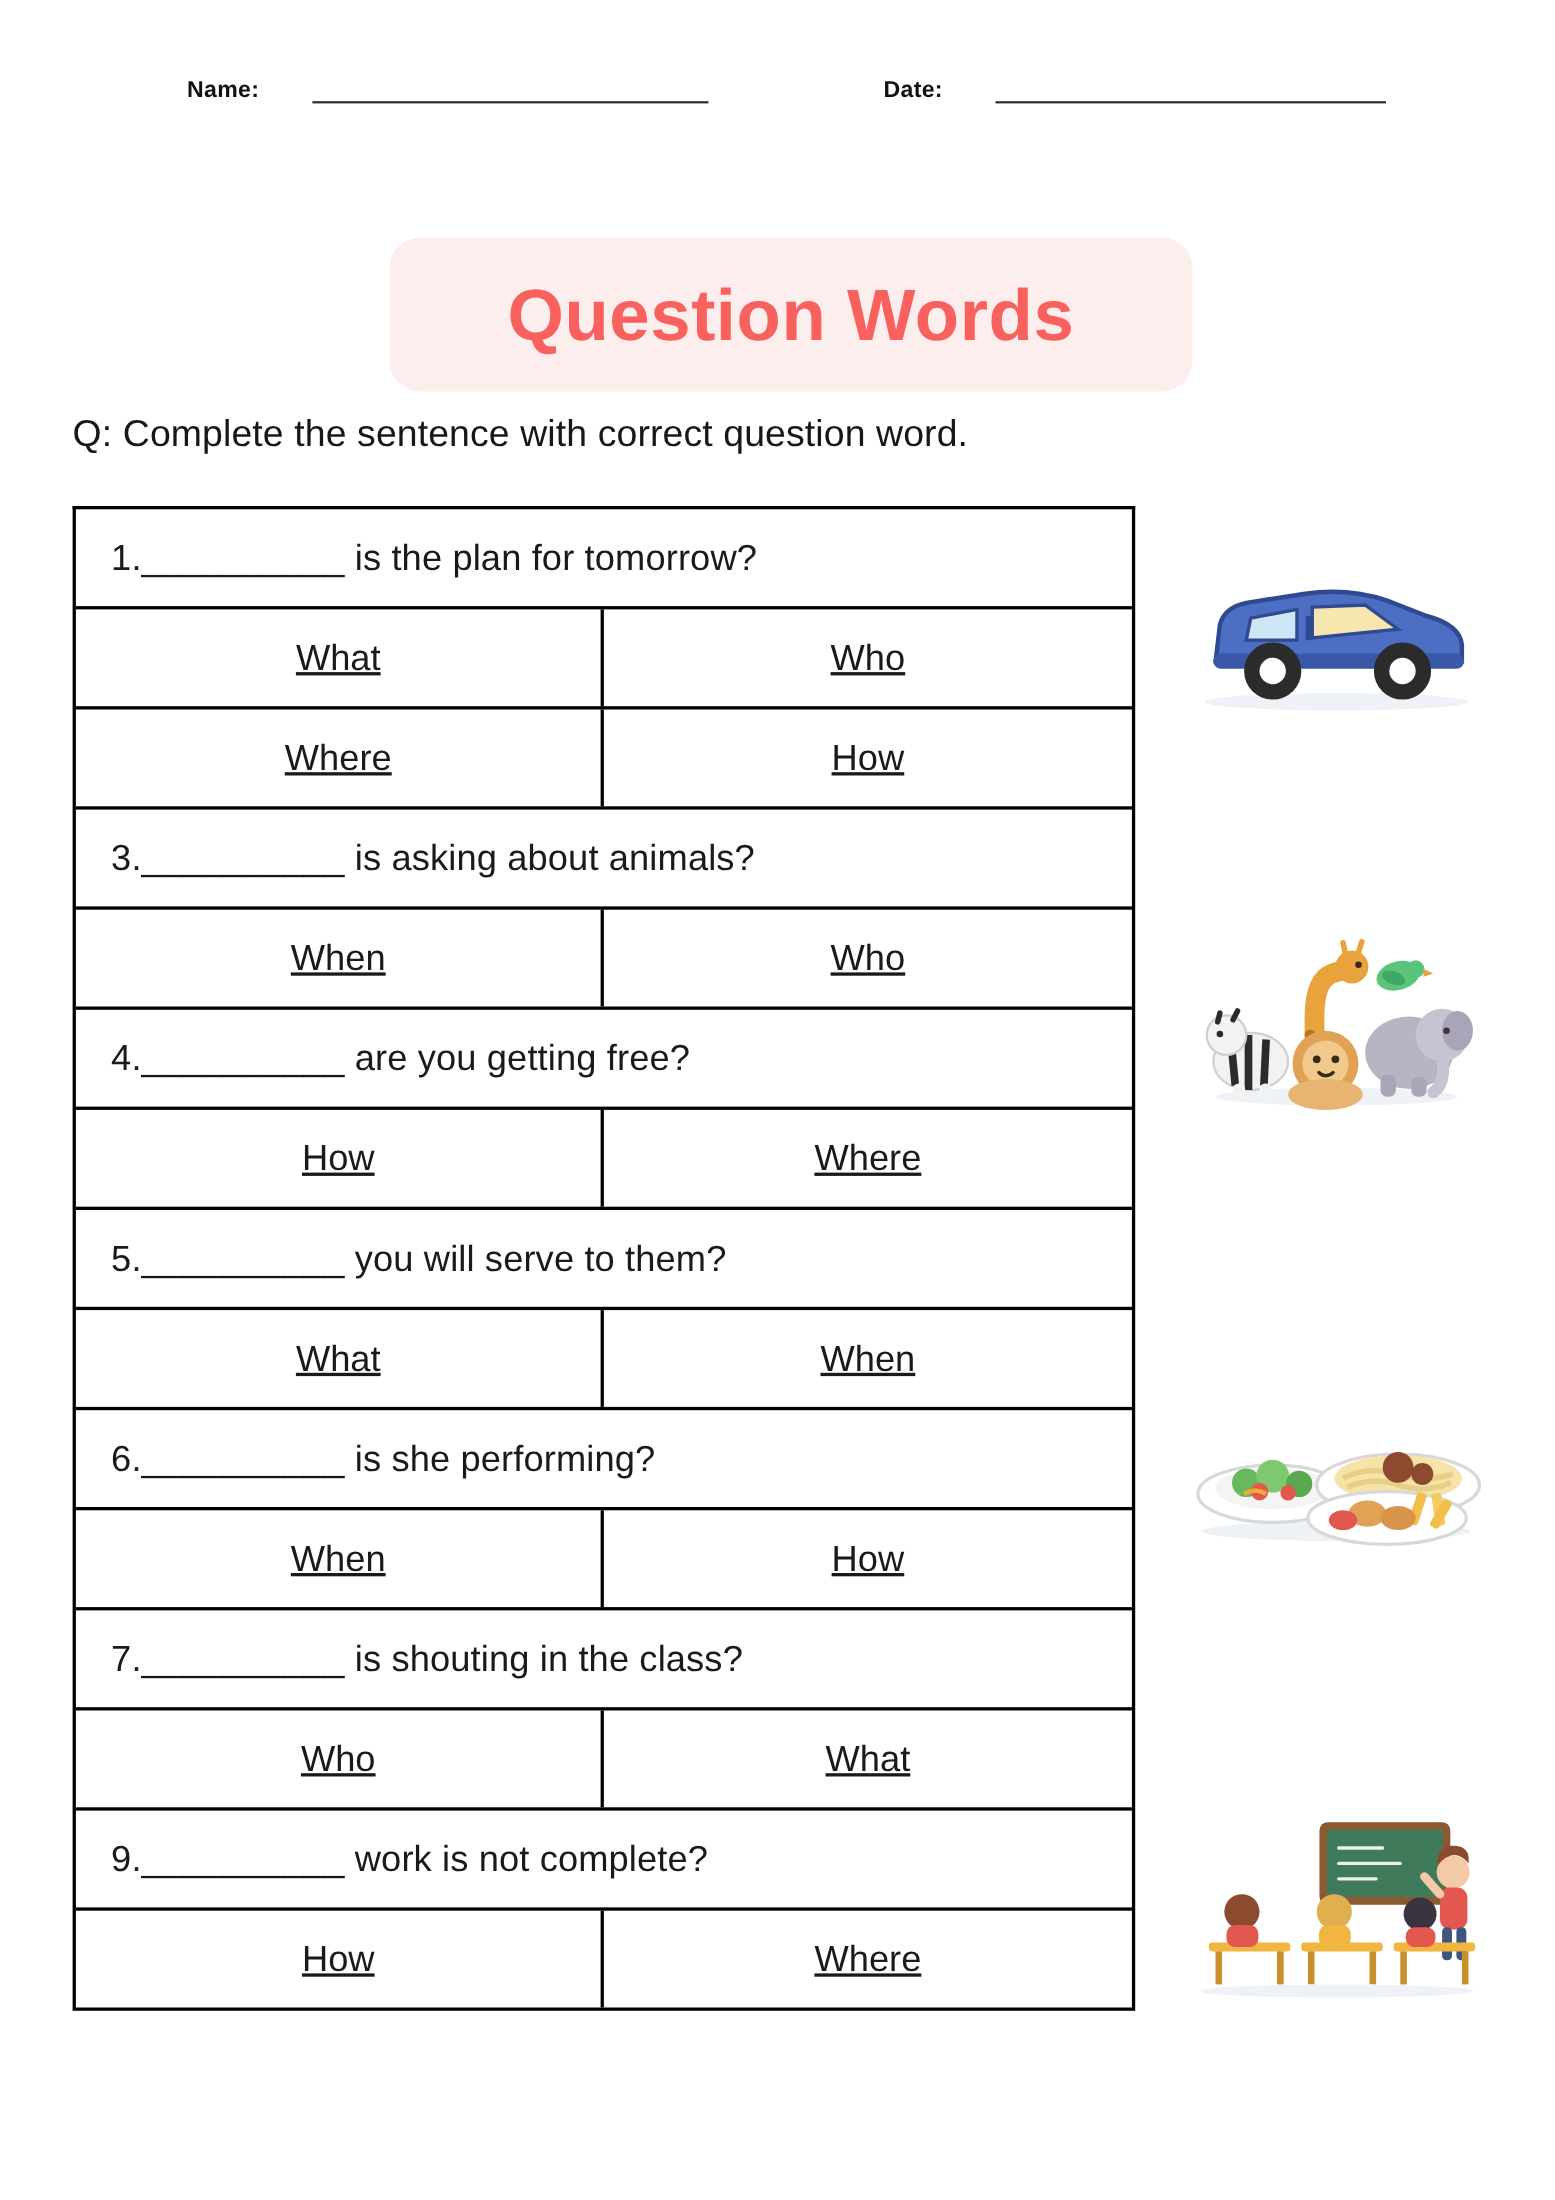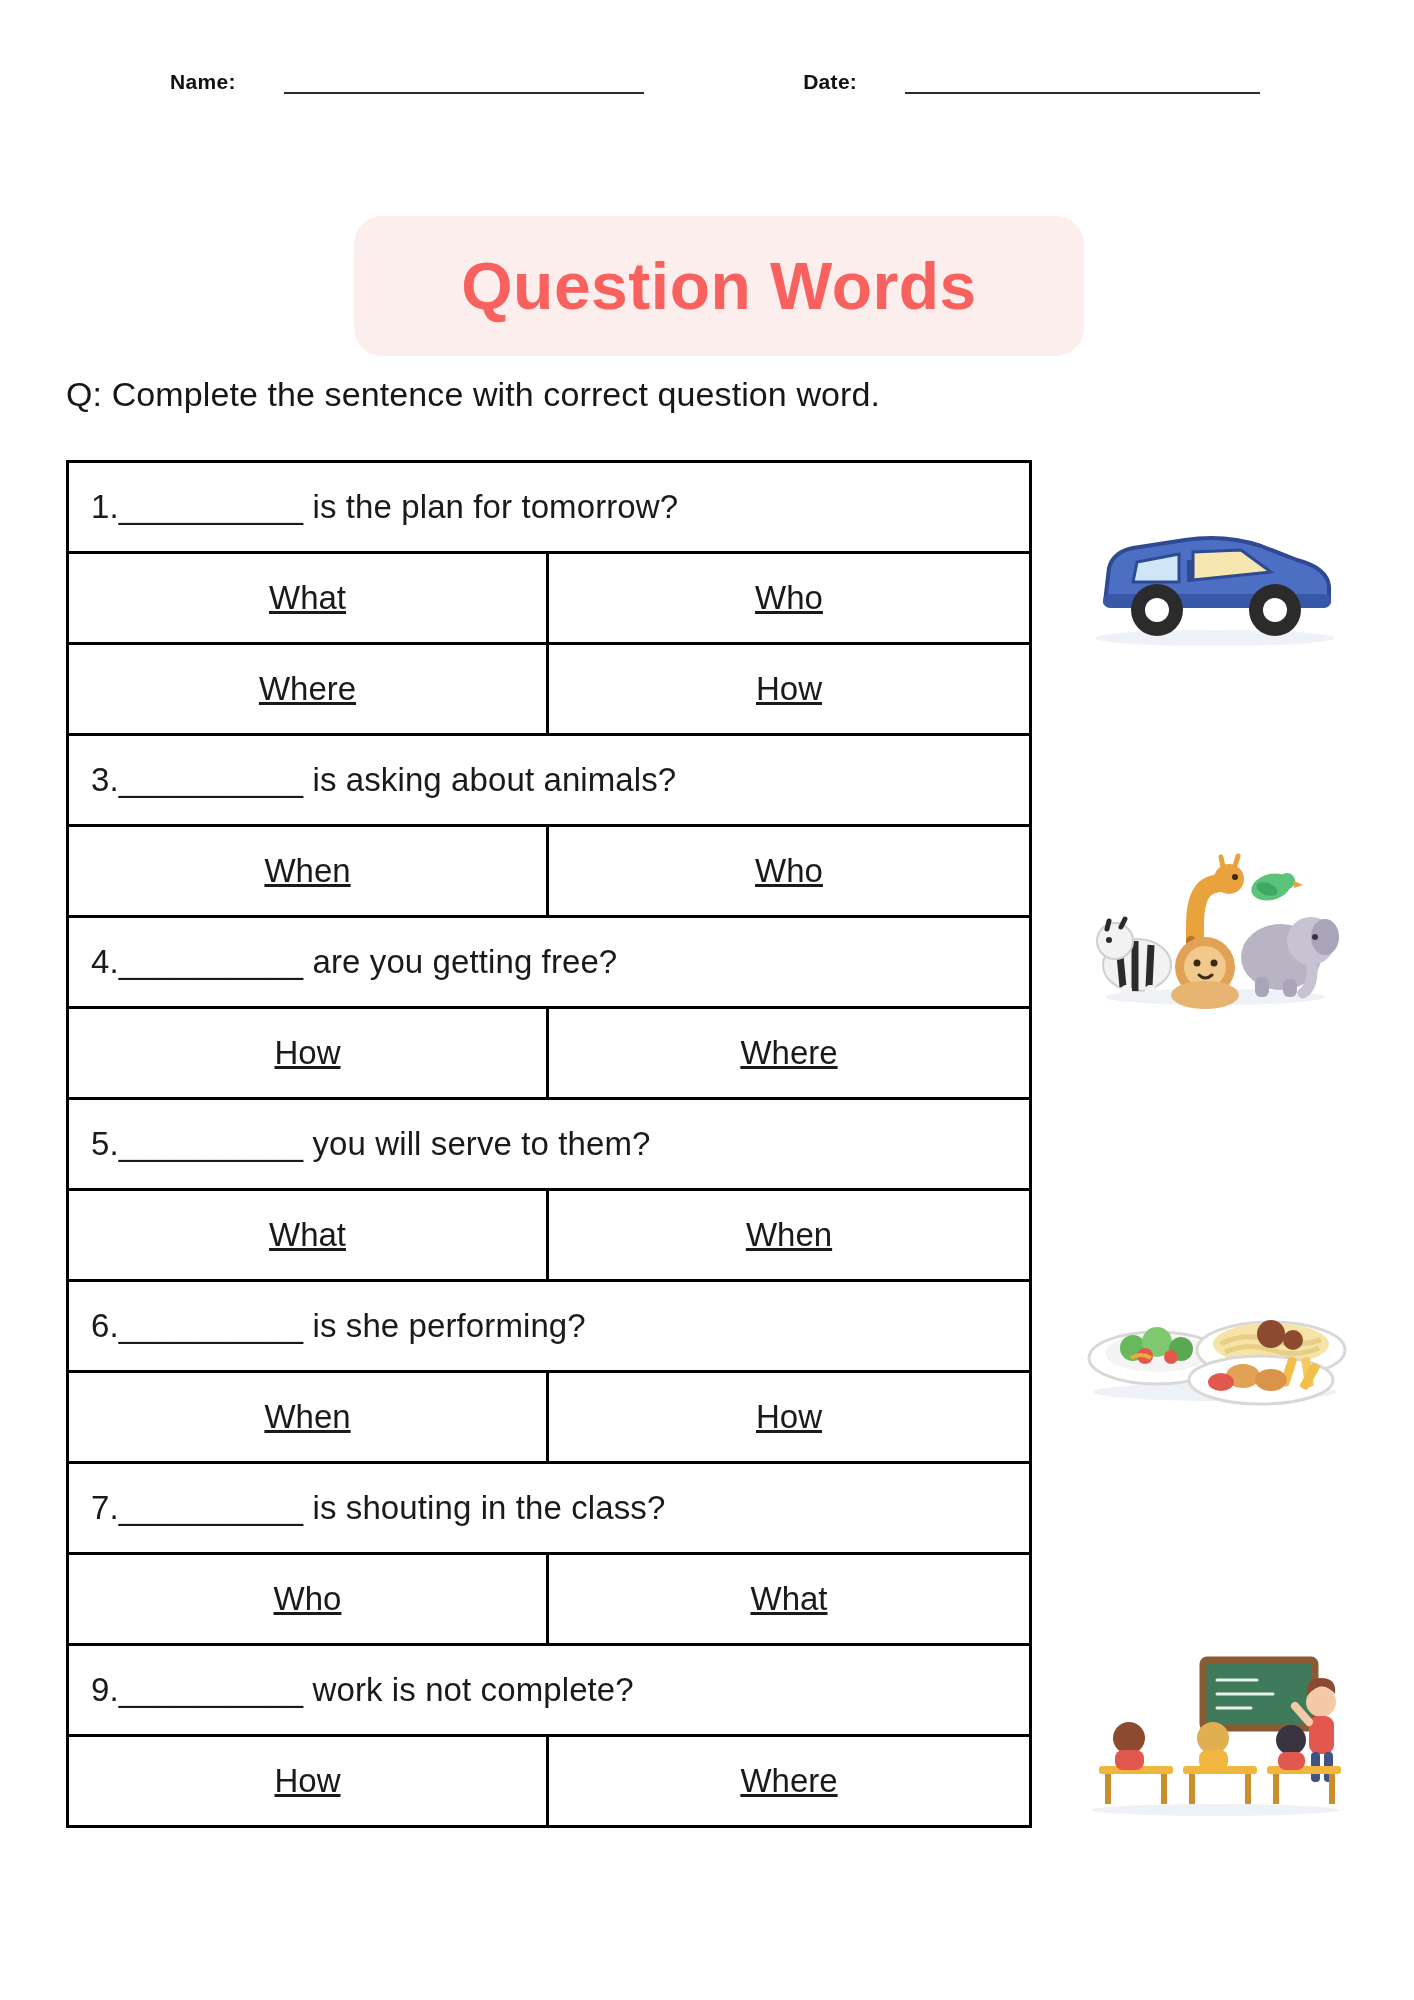--- a/index.html
+++ b/index.html
@@ -84,21 +84,21 @@
   }
   .q-row {
     border-bottom: 3px solid #000;
     height: 91px;
     display: flex;
     align-items: center;
     box-sizing: border-box;
   }
   .q-text {
     font-size: 33px;
-    padding-left: 22px;
+    padding-left: 32px;
     white-space: nowrap;
     letter-spacing: .1px;
   }
   .opt-row {
     border-bottom: 3px solid #000;
     height: 91px;
     display: flex;
     box-sizing: border-box;
     text-decoration: underline;
   }

